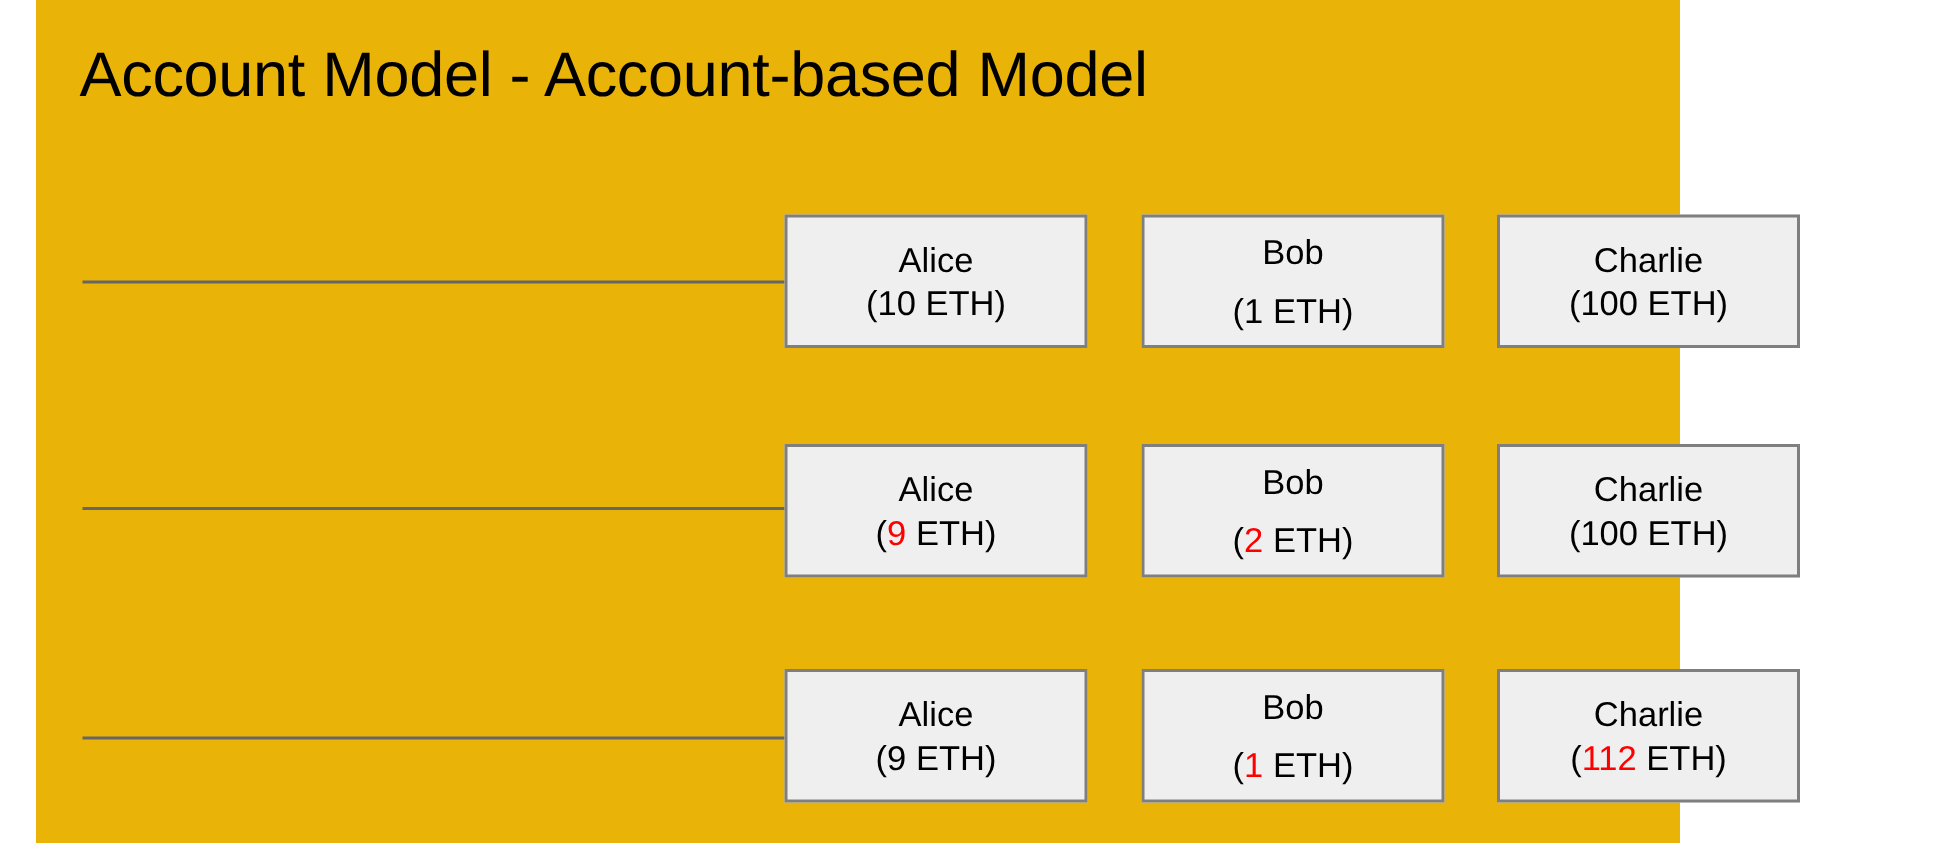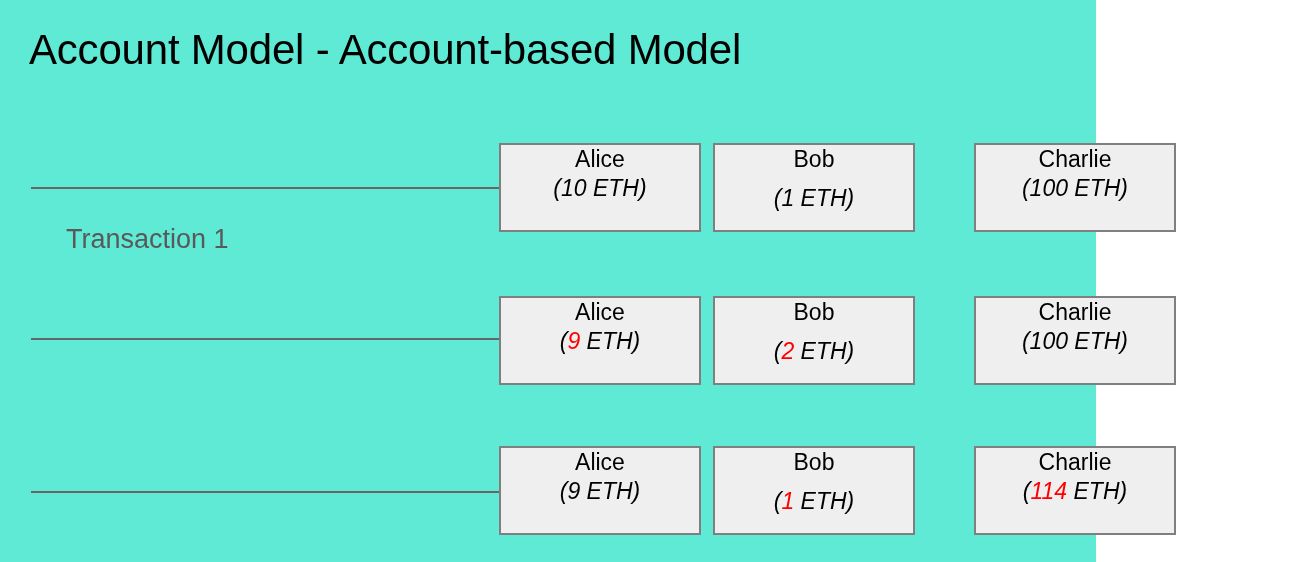--- a/index.html
+++ b/index.html
@@ -10,21 +10,22 @@
     width: 1294px;
     height: 562px;
     background: #ffffff;
     font-family: "Liberation Sans", sans-serif;
     overflow: hidden;
   }
   #slide {
     position: relative;
     width: 1096px;
     height: 562px;
-    background: #5eead4;
+    background: #eab308;
+    margin-left: 24px;
   }
 
   
   #page-title {
     position: absolute;
     left: 29px;
     top: 24px;
     font-size: 42px;
     line-height: 52px;
     color: #000000;
@@ -78,55 +79,54 @@
   .acct-box {
     position: absolute;
     top: 0;
     width: 198px;
     height: 85px;
     background: #efefef;
     border: 2px solid #7f7f7f;
     display: flex;
     flex-direction: column;
     align-items: center;
+    justify-content: center;
     box-sizing: content-box;
   }
   .acct-box.c0 { left: 0px; }
-  .acct-box.c1 { left: 214px; gap: 10px; }
+  .acct-box.c1 { left: 238px; gap: 10px; }
   .acct-box.c2 { left: 475px; }
 
   .acct-name {
     font-size: 23px;
     line-height: 29px;
     color: #000000;
     white-space: nowrap;
   }
   .acct-balance {
     font-size: 23px;
     line-height: 29px;
     color: #000000;
     white-space: nowrap;
-    font-style: italic;
   }
   .amt { color: #000000; }
   .amt.changed { color: #ff0000; }
 </style>
 </head>
 <body>
 
 <div id="slide">
 
   <div id="page-title">Account Model - Account-based Model</div>
 
   <div class="state-line l1"></div>
   <div class="state-line l2"></div>
   <div class="state-line l3"></div>
 
   <div class="tx-block t1">
-    <div class="tx-title">Transaction 1</div>
   </div>
 
   <div class="tx-block t2">
   </div>
 
   <div class="acct-row r1">
     <div class="acct-box c0">
       <div class="acct-name">Alice</div>
       <div class="acct-balance"><span>(</span><span class="amt">10</span><span> ETH)</span></div>
     </div>
@@ -159,17 +159,17 @@
     <div class="acct-box c0">
       <div class="acct-name">Alice</div>
       <div class="acct-balance"><span>(</span><span class="amt">9</span><span> ETH)</span></div>
     </div>
     <div class="acct-box c1">
       <div class="acct-name">Bob</div>
       <div class="acct-balance"><span>(</span><span class="amt changed">1</span><span> ETH)</span></div>
     </div>
     <div class="acct-box c2">
       <div class="acct-name">Charlie</div>
-      <div class="acct-balance"><span>(</span><span class="amt changed">114</span><span> ETH)</span></div>
+      <div class="acct-balance"><span>(</span><span class="amt changed">112</span><span> ETH)</span></div>
     </div>
   </div>
 
 </div>
 
 </body></html>

